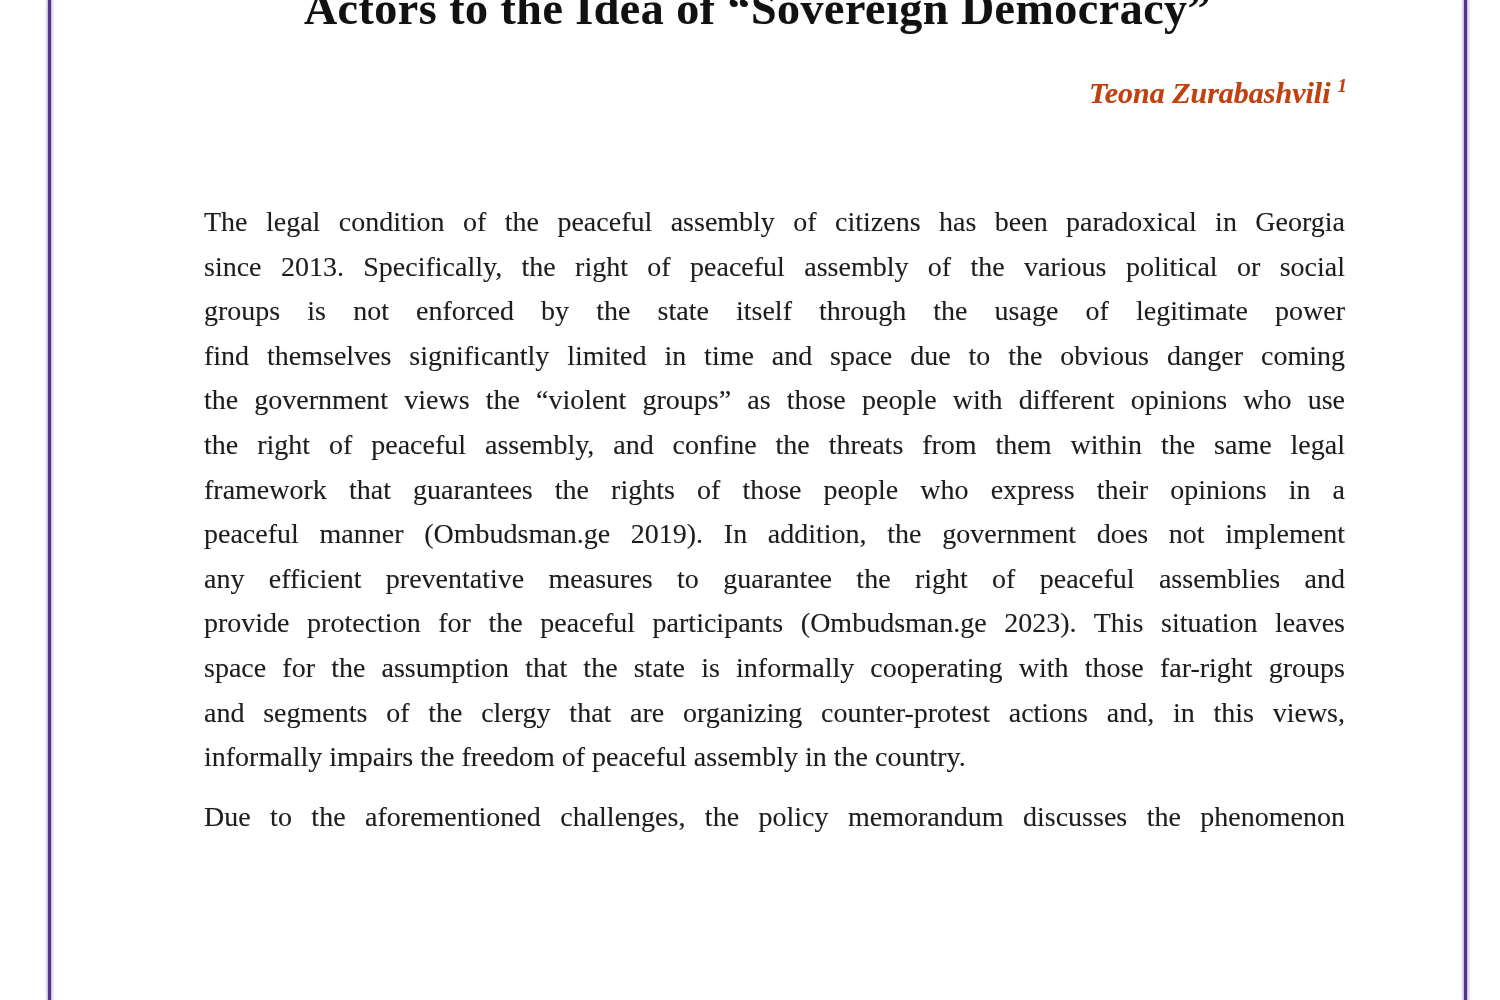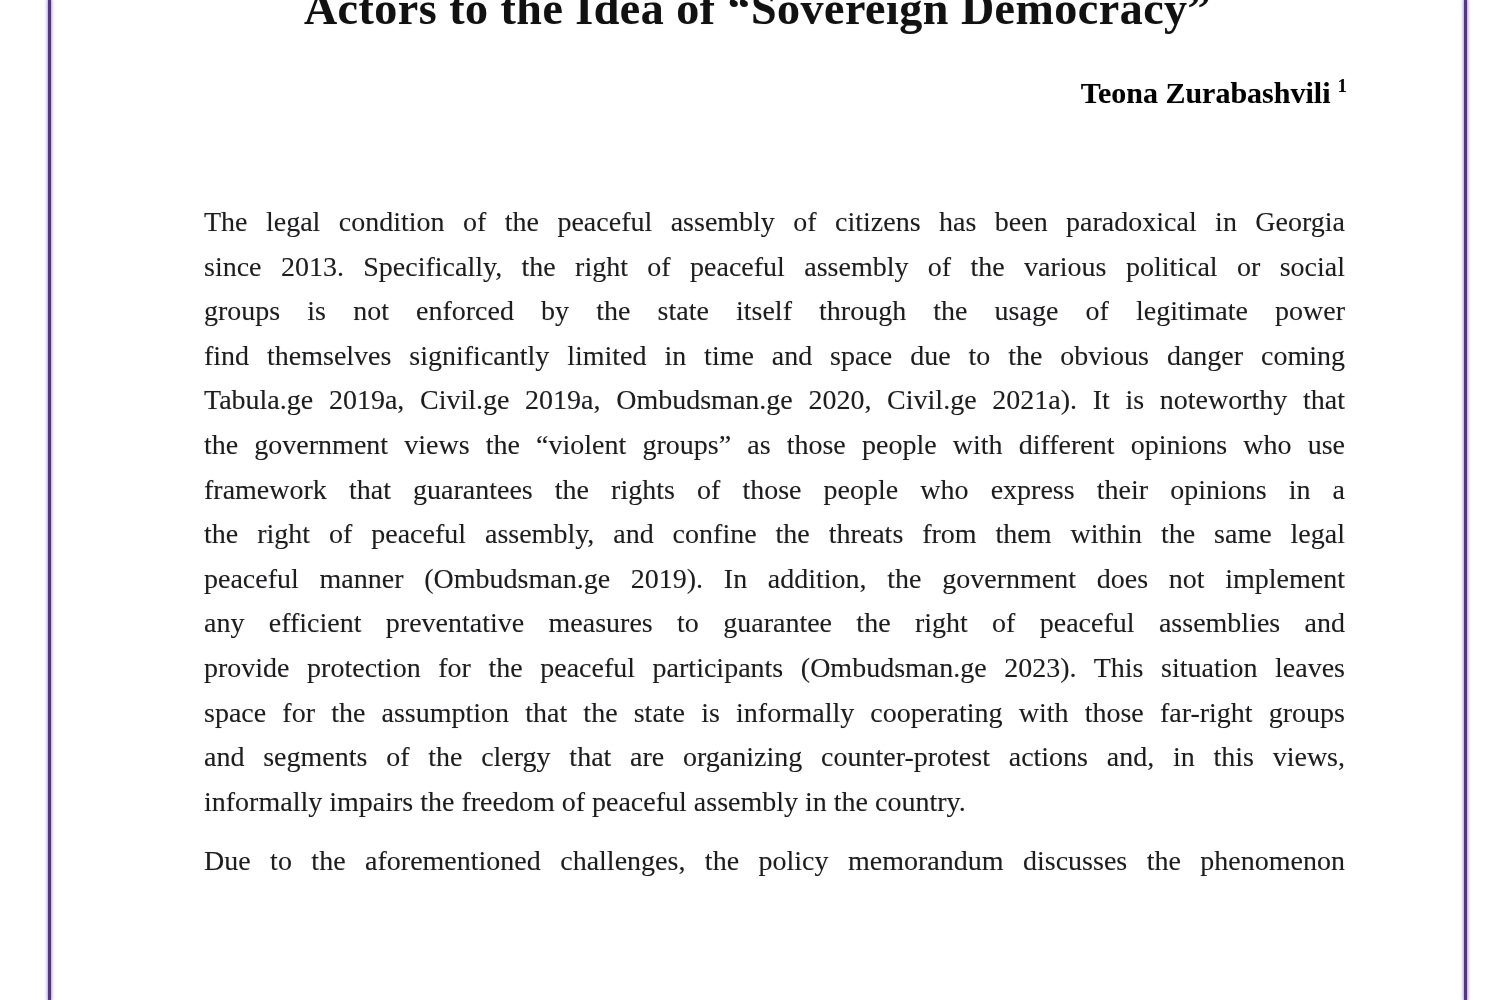--- a/index.html
+++ b/index.html
@@ -44,21 +44,22 @@
     letter-spacing: 0.5px;
     white-space: nowrap;
     color: #111111;
   }
   .author {
     position: absolute;
     top: 76px;
     right: 153px;
     font-size: 30px;
     font-weight: bold;
-    color: #000000;
+    color: #c2410c;
+    font-style: italic;
   }
   .author .fn-mark {
     font-size: 19px;
     position: relative;
     top: -11px;
     margin-left: 7px;
     font-weight: bold;
   }
   .body-text {
     position: absolute;
@@ -98,24 +99,23 @@
   <div class="author">
     <span>Teona Zurabashvili</span><span class="fn-mark">1</span>
   </div>
 
   <div class="body-text">
     <div class="para">
         <div class="jline">The legal condition of the peaceful assembly of citizens has been paradoxical in Georgia</div>
         <div class="jline">since 2013. Specifically, the right of peaceful assembly of the various political or social</div>
         <div class="jline">groups is not enforced by the state itself through the usage of legitimate power</div>
         <div class="jline">find themselves significantly limited in time and space due to the obvious danger coming</div>
-        <div class="jline">Tabula.ge 2019a, Civil.ge 2019a, Ombudsman.ge 2020, Civil.ge 2021a). It is noteworthy that</div>
         <div class="jline">the government views the “violent groups” as those people with different opinions who use</div>
+        <div class="jline">the right of peaceful assembly, and confine the threats from them within the same legal</div>
         <div class="jline">framework that guarantees the rights of those people who express their opinions in a</div>
-        <div class="jline">the right of peaceful assembly, and confine the threats from them within the same legal</div>
         <div class="jline">peaceful manner (Ombudsman.ge 2019). In addition, the government does not implement</div>
         <div class="jline">any efficient preventative measures to guarantee the right of peaceful assemblies and</div>
         <div class="jline">provide protection for the peaceful participants (Ombudsman.ge 2023). This situation leaves</div>
         <div class="jline">space for the assumption that the state is informally cooperating with those far-right groups</div>
         <div class="jline">and segments of the clergy that are organizing counter-protest actions and, in this views,</div>
         <div class="jline">informally impairs the freedom of peaceful assembly in the country.</div>
       </div>
     <div class="para force-justify">
         <div class="jline">Due to the aforementioned challenges, the policy memorandum discusses the phenomenon</div>
       </div>

